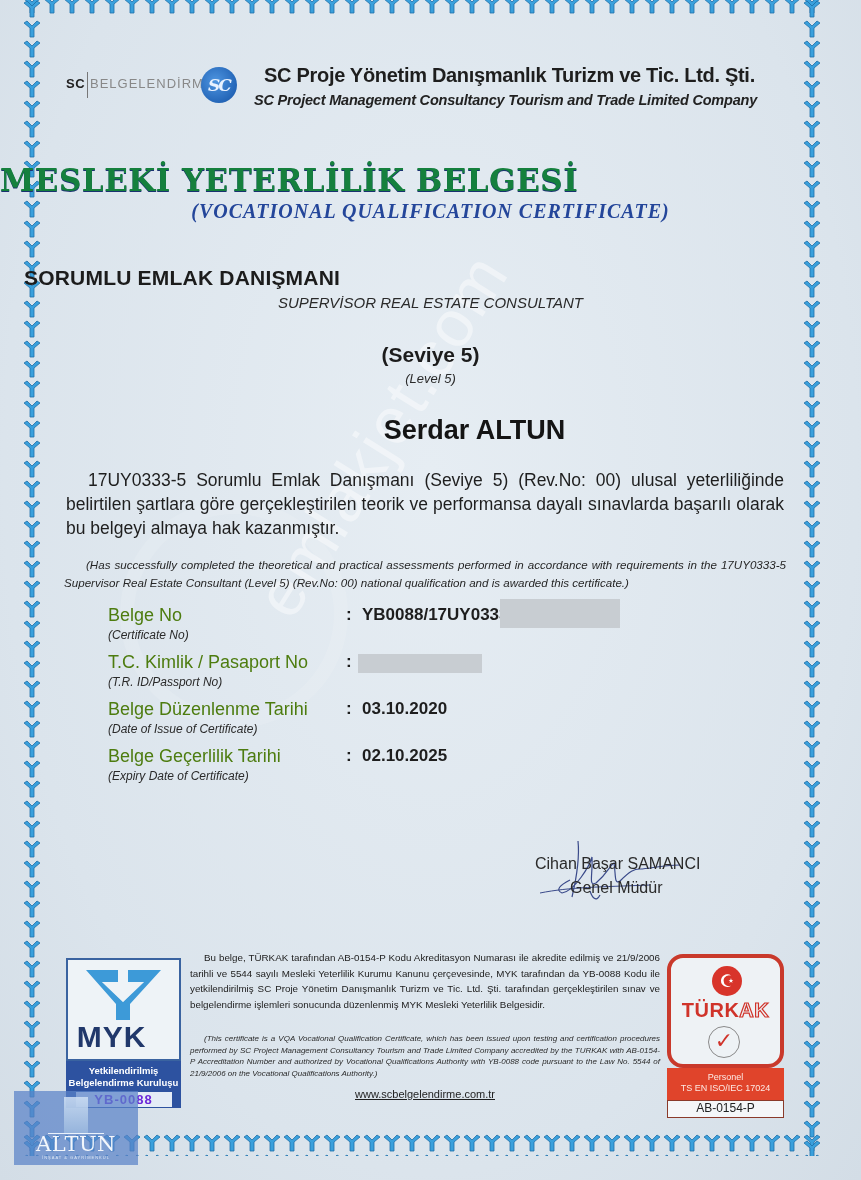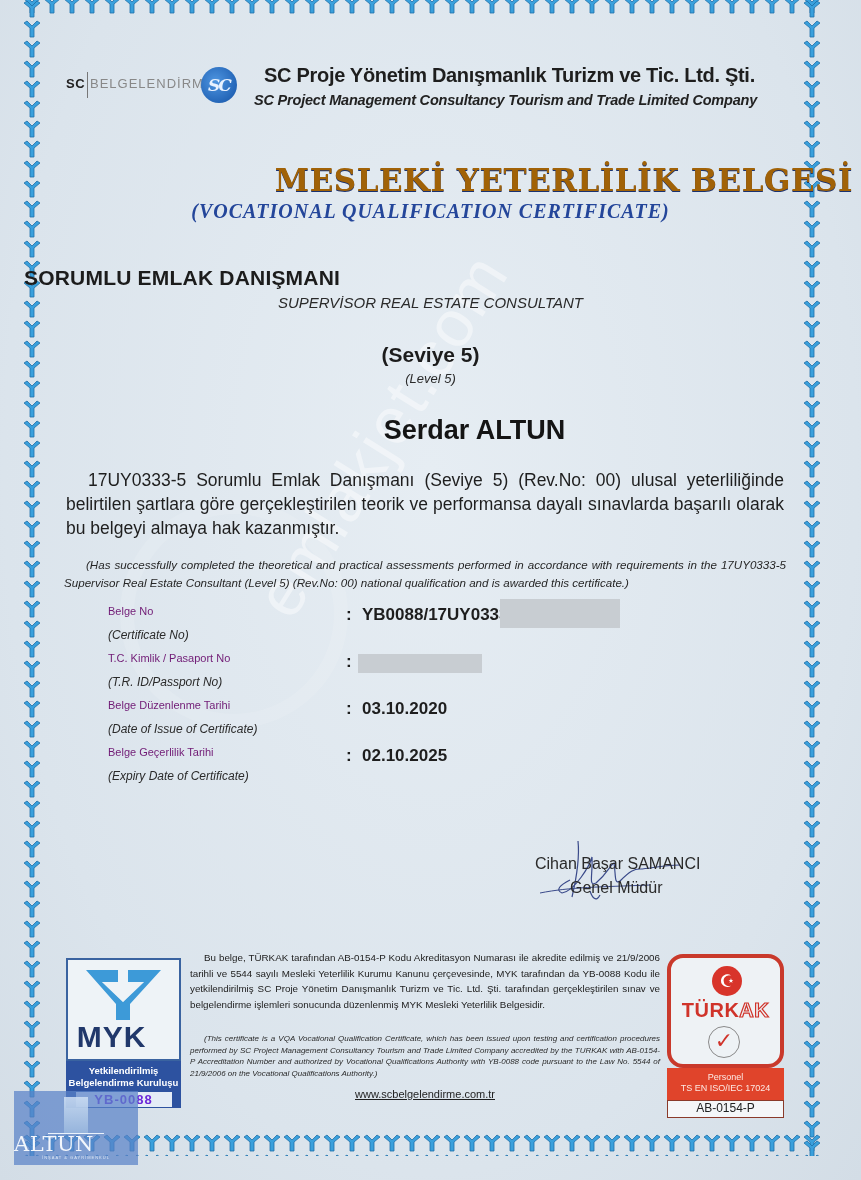--- a/index.html
+++ b/index.html
@@ -26,33 +26,33 @@
   .logo-sc { left:66px; top:76px; font-family:"Liberation Sans",sans-serif; font-size:13px; font-weight:bold; color:#222; letter-spacing:0.5px; }
   .logo-divider { left:87px; top:72px; width:1px; height:26px; background:#777; }
   .logo-belge { left:90px; top:76px; font-family:"Liberation Sans",sans-serif; font-size:13px; color:#888; letter-spacing:1px; }
   .logo-circle { left:201px; top:67px; width:36px; height:36px; border-radius:50%;
     background: radial-gradient(circle at 40% 40%, #4e95e0 0%, #2466b8 70%, #1b4f96 100%);
     color:#e8f2ff; font-family:"DejaVu Serif",serif; font-style:italic; font-size:17px; font-weight:bold;
     display:flex; align-items:center; justify-content:center; letter-spacing:-2px; }
   .company-tr { left:264px; top:64px; font-family:"Liberation Sans",sans-serif; font-size:20px; color:#1e1e1e; font-weight:bold; letter-spacing:-0.3px; }
   .company-en { left:254px; top:92px; font-family:"Liberation Sans",sans-serif; font-size:14.5px; font-style:italic; font-weight:bold; color:#222; letter-spacing:-0.2px; }
 
-  .title-main { left:0; width:853px; top:162px; text-align:right; font-family:"DejaVu Serif","Liberation Serif",serif; font-weight:bold; font-size:31px; color:#a16207; letter-spacing:0.5px; text-shadow:0 1px 0 #1a3270; }
+  .title-main { left:0; width:853px; top:162px; text-align:left; font-family:"DejaVu Serif","Liberation Serif",serif; font-weight:bold; font-size:31px; color:#15803d; letter-spacing:0.5px; text-shadow:0 1px 0 #1a3270; }
   .title-sub { left:0; width:861px; top:200px; text-align:center; font-family:"Liberation Serif",serif; font-style:italic; font-weight:bold; font-size:20px; color:#24469a; letter-spacing:1px; }
 
   .qual-tr { left:0; width:861px; top:266px; text-align:left; font-family:"Liberation Sans",sans-serif; font-weight:bold; font-size:21px; color:#1c1c1c; letter-spacing:0.2px;padding-left:24px; }
   .qual-en { left:0; width:861px; top:294px; text-align:center; font-family:"Liberation Sans",sans-serif; font-style:italic; font-size:15px; color:#2a2a2a; }
   .level-tr { left:0; width:861px; top:343px; text-align:center; font-family:"Liberation Sans",sans-serif; font-weight:bold; font-size:21px; color:#1c1c1c; }
   .level-en { left:0; width:861px; top:371px; text-align:center; font-family:Liberation Sans, sans-serif; font-style:italic; font-size:13px; color:#2a2a2a; }
   .holder { left:0; width:861px; top:415px; text-align:center; font-family:"Liberation Sans",sans-serif; font-weight:bold; font-size:27px; color:#141414;padding-left:44px; }
 
   .body-tr { left:66px; width:718px; top:468px; font-family:"Liberation Sans",sans-serif; font-size:17.5px; line-height:24px; color:#1e1e1e; text-align:justify; text-indent:22px; }
   .body-en { left:64px; width:722px; top:556px; font-family:"Liberation Sans",sans-serif; font-style:italic; font-size:11.6px; line-height:18px; color:#262626; text-align:justify; text-indent:22px; }
 
-  .field-label { left:108px; font-family:"Liberation Sans",sans-serif; font-size:11px; color:#701a75; }
+  .field-label { left:108px; font-family:"Liberation Sans",sans-serif; font-size:18px; color:#4d7c0f; }
   .field-label-en { left:108px; font-family:"Liberation Sans",sans-serif; font-size:12px; font-style:italic; color:#2a2a2a; }
   .field-colon { left:346px; font-family:"Liberation Sans",sans-serif; font-size:17px; font-weight:bold; color:#1e1e1e; }
   .field-value { left:362px; font-family:"Liberation Sans",sans-serif; font-size:17px; font-weight:bold; color:#1e1e1e; }
   .redact { background:#c8cdd2; }
 
   .sig-name { left:535px; top:855px; font-family:"Liberation Sans",sans-serif; font-size:16px; color:#2a2a2a; }
   .sig-title { left:570px; top:879px; font-family:"Liberation Sans",sans-serif; font-size:16px; color:#2a2a2a; }
   .sig-scribble { left:530px; top:835px; width:220px; height:75px; }
 
   
@@ -78,21 +78,21 @@
   .turkak-code { position:absolute; left:0; top:146px; width:117px; height:18px; border:1.5px solid #8a3a2a; box-sizing:border-box; background:#f4f6f8; text-align:center; font-family:"Liberation Sans",sans-serif; font-size:12px; line-height:15px; color:#222; }
 
   
   .watermark { left:240px; top:590px; font-family:"Liberation Sans",sans-serif; font-size:66px; color:rgba(255,255,255,0.45); transform:rotate(-58deg); transform-origin:left top; white-space:nowrap; letter-spacing:2px; }
   .watermark-ring { left:120px; top:500px; width:200px; height:200px; border-radius:50%; border:14px solid rgba(255,255,255,0.12); }
 
   
   .altun { left:14px; top:1091px; width:124px; height:74px; background:rgba(90,130,200,0.72); }
   .altun-bld { position:absolute; left:50px; top:6px; width:24px; height:36px; background:linear-gradient(#cfe0f4,#9ab8de); opacity:0.85; }
   .altun-line { position:absolute; left:34px; top:42px; width:56px; height:1px; background:#eaf2fb; }
-  .altun-text { position:absolute; left:0; width:124px; top:41px; text-align:left; font-family:"DejaVu Serif",serif; font-size:21px; color:#f3f7fc; letter-spacing:0.5px; }
+  .altun-text { position:absolute; left:0; width:124px; top:41px; text-align:center; font-family:"DejaVu Serif",serif; font-size:21px; color:#f3f7fc; letter-spacing:0.5px; }
   .altun-tag { position:absolute; left:0; width:124px; top:64px; text-align:center; font-family:"Liberation Sans",sans-serif; font-size:4px; color:#dbe7f5; letter-spacing:1px; }
 </style>
 </head>
 <body>
 
 <div class="page-bg"></div>
 
 <svg width="0" height="0" style="position:absolute">
   <defs>
     <g id="yglyph">

